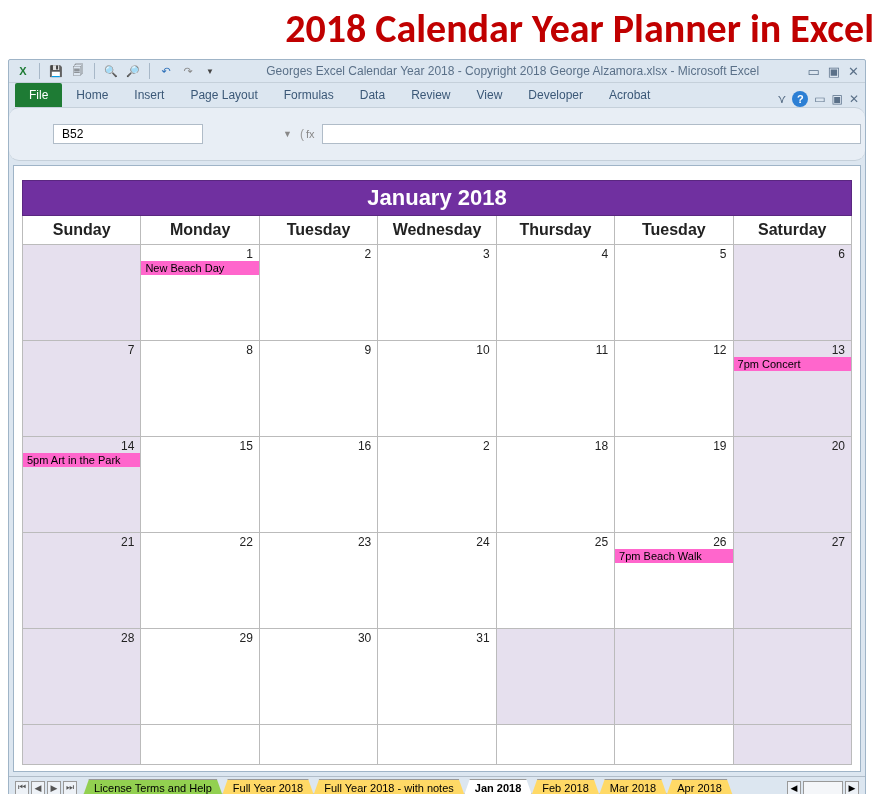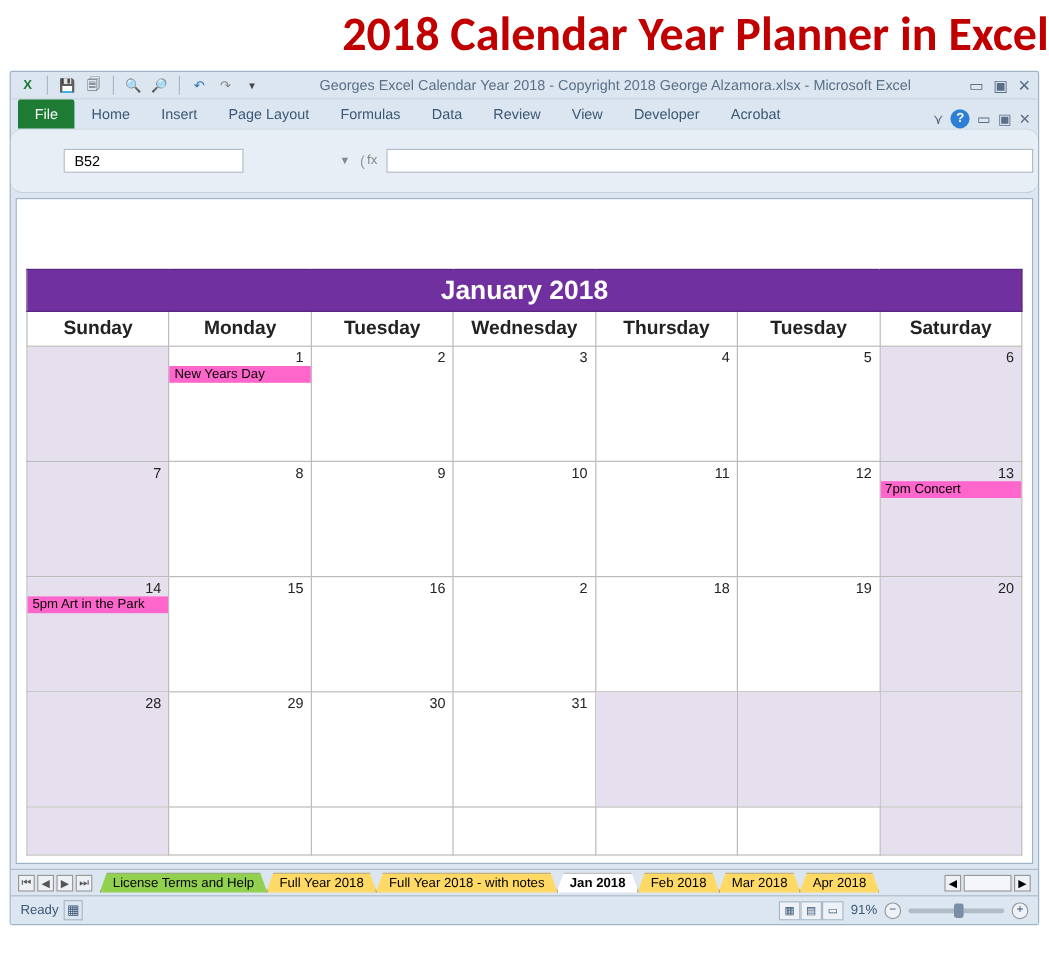--- a/index.html
+++ b/index.html
@@ -15,21 +15,21 @@
 .ribbon-tab { padding: 4px 12px 5px; color: #3b5877; cursor: pointer; }
 .ribbon-tab.file { background: #1e7b34; color: #fff; border-radius: 2px 2px 0 0; font-size: 12px; padding: 5px 14px; text-align: center; }
 .ribbon-right { margin-left: auto; display: flex; align-items: center; gap: 6px; color: #5a7088; font-size: 12px; }
 .help-circle { width: 16px; height: 16px; background: #2c7fd4; color: #fff; border-radius: 50%; display: inline-flex; align-items: center; justify-content: center; font-size: 11px; font-weight: bold; }
 .formula-bar { display: flex; align-items: center; background: #e8eef5; border-top: 1px solid #c5d0da; border-bottom: 1px solid #c5d0da; padding: 16px 4px; font-size: 12px; border-radius: 10px; }
 .name-box { background: #fff; border: 1px solid #b0bcc8; padding: 2px 8px; width: 150px; margin-left: 40px; }
 .fx-sep { display: flex; align-items: center; gap: 2px; margin: 0 8px; color: #888; }
 .fx-label { font-size: 11px; }
 .formula-input { flex: 1; background: #fff; border: 1px solid #b0bcc8; padding: 2px 6px; height: 20px; }
 .sheet-area { background: #fff; margin: 4px; border: 1px solid #9fb4c7; padding: 14px 8px 6px; }
-.calendar { width: 100%; border-collapse: collapse; table-layout: fixed; margin-top: 44px; }
+.calendar { width: 100%; border-collapse: collapse; table-layout: fixed; }
 .cal-title-row td { background: #7030a0; color: #fff; text-align: center; font-size: 22px; font-weight: bold; padding: 4px 0; border: 1px solid #5a2780; }
 .cal-header th { background: #fff; color: #222; font-size: 16px; font-weight: bold; text-align: center; padding: 5px 0; border: 1px solid #bbb; }
 .cal-cell { border: 1px solid #bbb; height: 96px; vertical-align: top; position: relative; }
 .cal-cell.shaded { background: #e6e0ee; }
 .cal-cell.blank { background: #e6e0ee; }
 .daynum { position: absolute; top: 2px; right: 6px; font-size: 12px; color: #222; }
 .event { background: #ff66cc; color: #000; font-size: 11px; padding: 1px 4px; margin-top: 16px; display: block; width: 100%; }
 .short-row .cal-cell { height: 40px; }
 .sheet-tabs { display: flex; align-items: center; background: #dce6f0; border-top: 1px solid #b0bcc8; padding: 2px 6px; font-size: 11px; gap: 0; }
 .nav-arrows { display: flex; gap: 2px; margin-right: 6px; }
@@ -120,21 +120,21 @@
             <th>Thursday</th>
             <th>Tuesday</th>
             <th>Saturday</th>
           </tr>
       </tbody>
         <tbody id="cal-body">
           <tr>
             <td class="cal-cell blank"></td>
             <td class="cal-cell">
               <span class="daynum">1</span>
-              <span class="event">New Years Day</span>
+              <span class="event">New Beach Day</span>
             </td>
             <td class="cal-cell">
               <span class="daynum">2</span>
             </td>
             <td class="cal-cell">
               <span class="daynum">3</span>
             </td>
             <td class="cal-cell">
               <span class="daynum">4</span>
             </td>
@@ -184,20 +184,44 @@
               <span class="daynum">2</span>
             </td>
             <td class="cal-cell">
               <span class="daynum">18</span>
             </td>
             <td class="cal-cell">
               <span class="daynum">19</span>
             </td>
             <td class="cal-cell shaded">
               <span class="daynum">20</span>
+            </td>
+          </tr>
+          <tr>
+            <td class="cal-cell shaded">
+              <span class="daynum">21</span>
+            </td>
+            <td class="cal-cell">
+              <span class="daynum">22</span>
+            </td>
+            <td class="cal-cell">
+              <span class="daynum">23</span>
+            </td>
+            <td class="cal-cell">
+              <span class="daynum">24</span>
+            </td>
+            <td class="cal-cell">
+              <span class="daynum">25</span>
+            </td>
+            <td class="cal-cell">
+              <span class="daynum">26</span>
+              <span class="event">7pm Beach Walk</span>
+            </td>
+            <td class="cal-cell shaded">
+              <span class="daynum">27</span>
             </td>
           </tr>
           <tr>
             <td class="cal-cell shaded">
               <span class="daynum">28</span>
             </td>
             <td class="cal-cell">
               <span class="daynum">29</span>
             </td>
             <td class="cal-cell">

